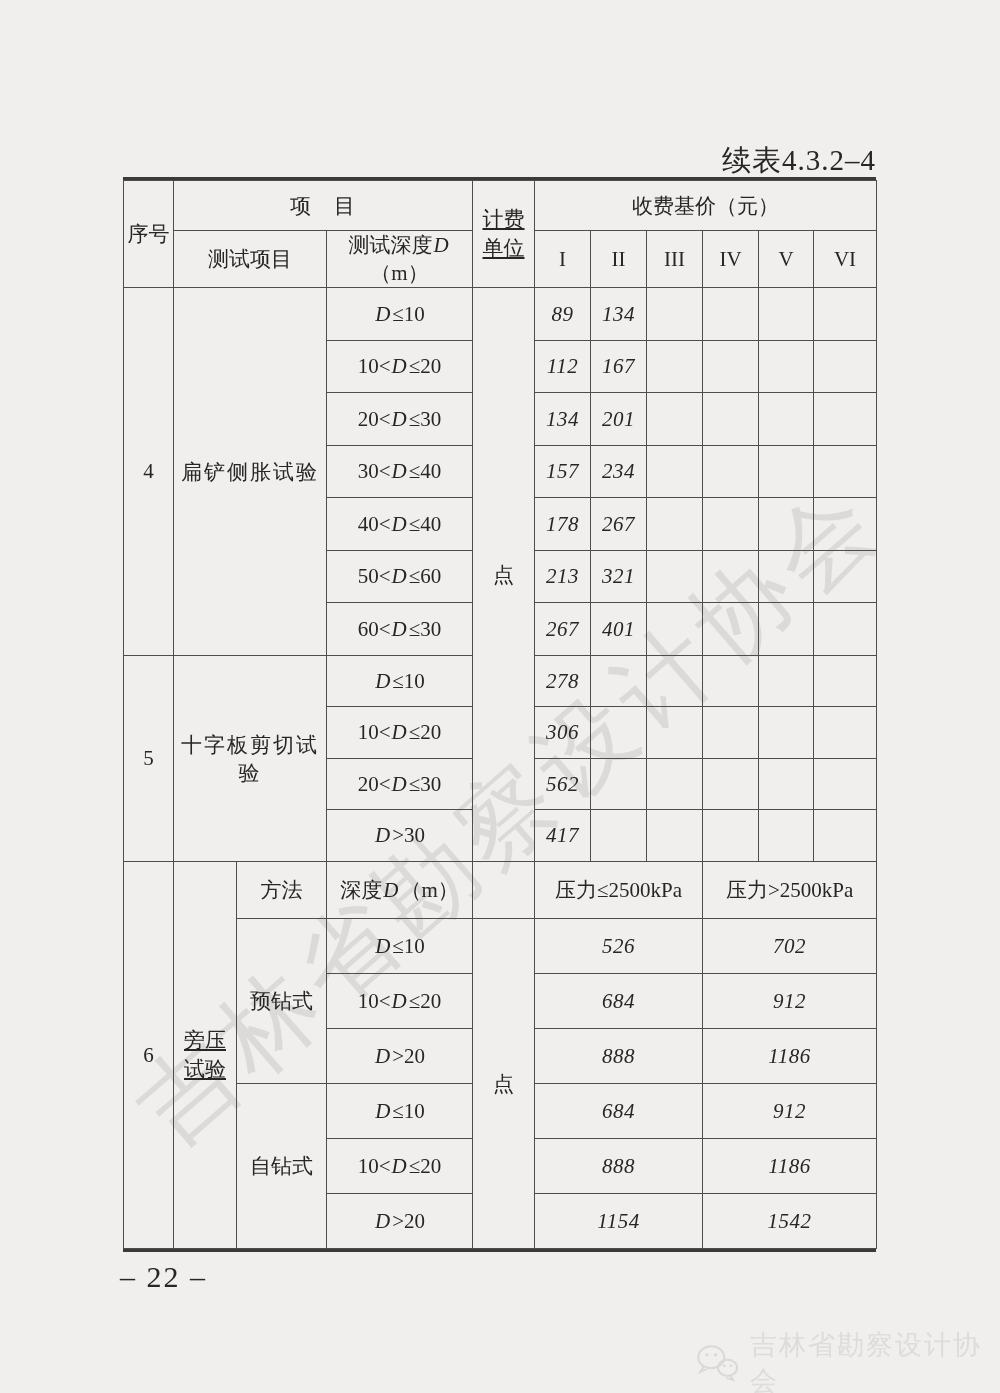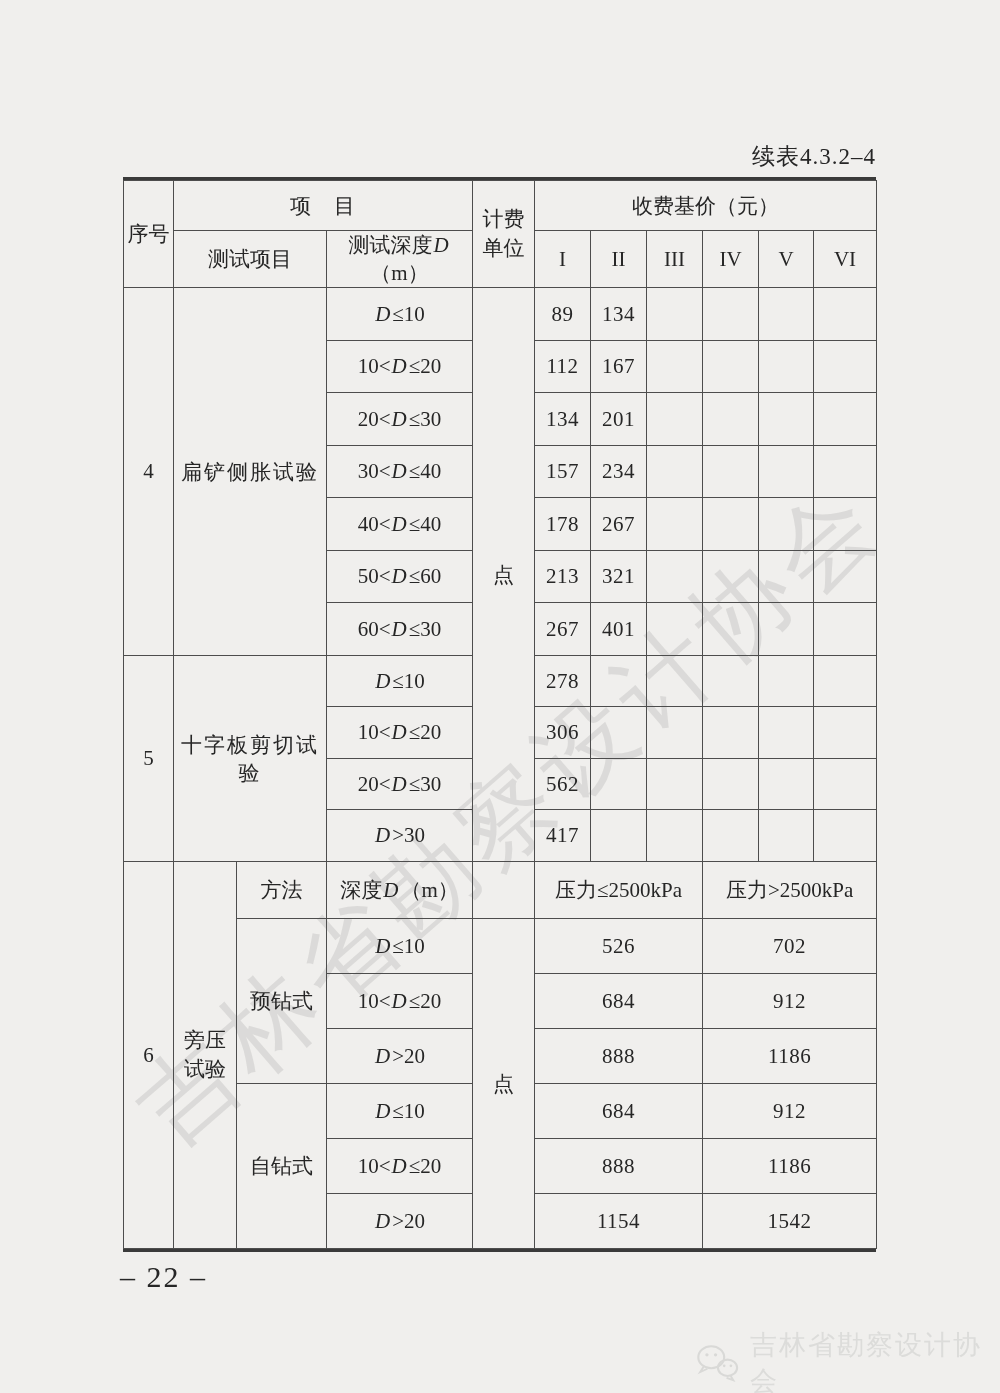--- a/index.html
+++ b/index.html
@@ -12,36 +12,36 @@
   }
   .watermark {
     position:absolute; left:510px; top:815px;
     transform:translate(-50%,-50%) rotate(-41deg);
     font-size:96px; letter-spacing:9px; white-space:nowrap;
     color:rgba(120,120,120,0.17); z-index:0;
     font-family:"Liberation Serif","DejaVu Serif",serif;
   }
   .cont-label {
     position:absolute; top:141px; right:124px;
-    font-size:23px; letter-spacing:1px; z-index:2;
+    font-size:29px; letter-spacing:1px; z-index:2;
   }
   .tbl-wrap {
     position:absolute; left:123px; top:177px; width:753px; z-index:1;
     border-top:3px solid #3a3a3a; border-bottom:3px solid #3a3a3a;
   }
   table.fee {
     width:100%; border-collapse:collapse; table-layout:fixed;
   }
   table.fee td {
     border:1px solid #4d4d4d; text-align:center; vertical-align:middle;
     font-size:21px; padding:0; background:transparent; overflow:hidden;
   }
-  td.num { font-size:22px; letter-spacing:0.5px; }
+  td.num { font-size:22px; letter-spacing:0.5px;font-style:italic; }
   .di { font-style:italic; padding:0 2px 0 1px; }
-  .two-line div { line-height:1.4; }
+  .two-line div { line-height:1.4;text-decoration:underline; }
   .item { letter-spacing:2px; }
   .proj { letter-spacing:1px; }
   .page-no {
     position:absolute; left:120px; top:1260px;
     font-size:30px; letter-spacing:2px; z-index:2;
   }
   .footer {
     position:absolute; left:694px; top:1327px; z-index:2;
     display:flex; align-items:center; gap:8px;
   }

